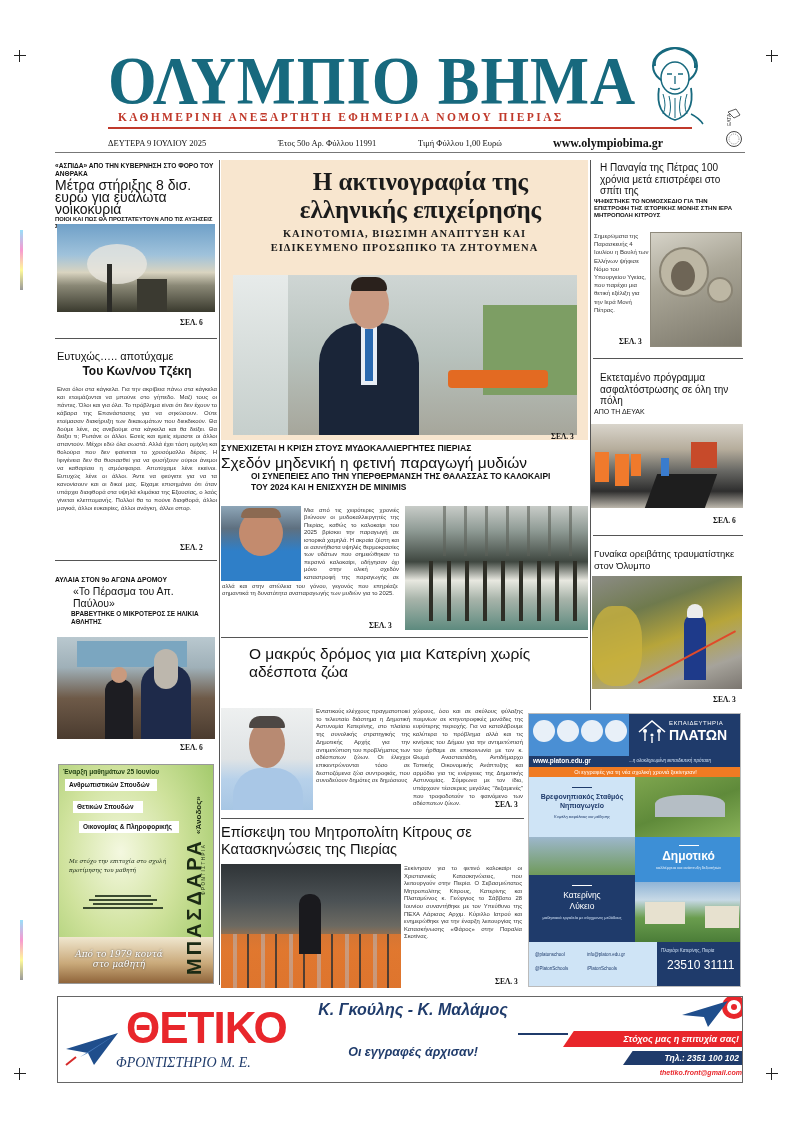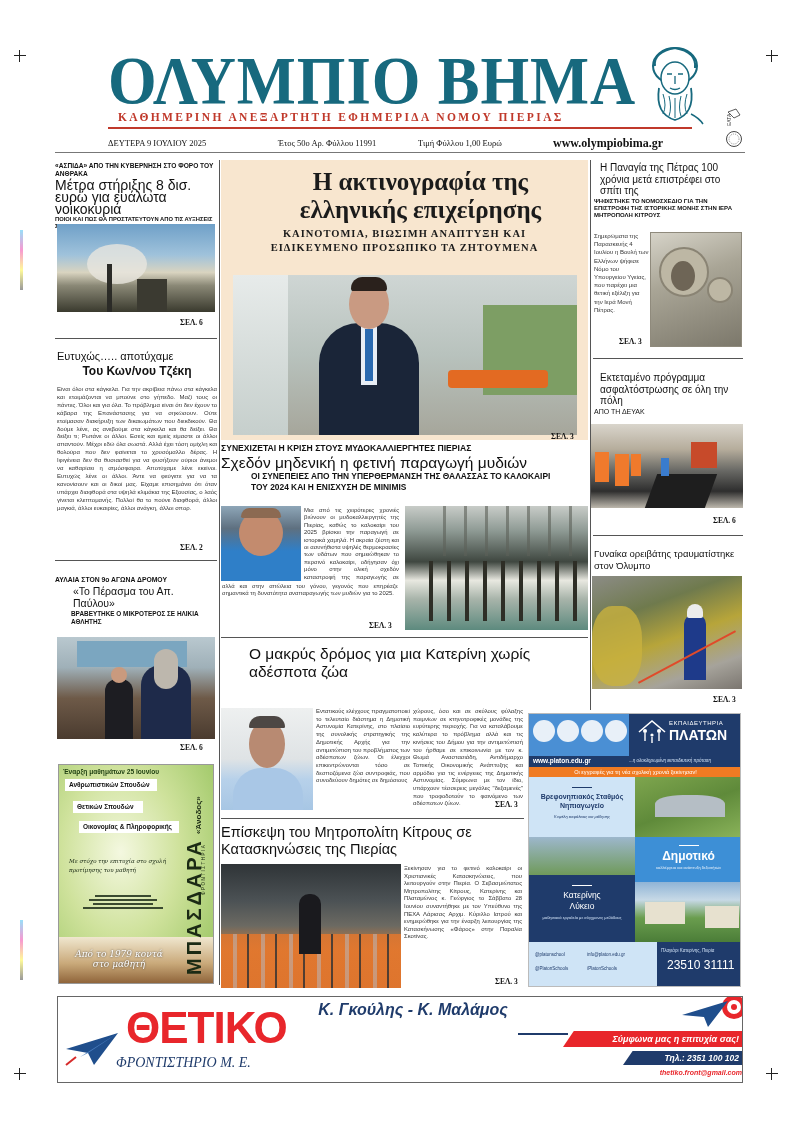--- a/index.html
+++ b/index.html
@@ -284,26 +284,27 @@
 
 <div class="abs thetiko">
   <svg class="abs" style="left:6px;top:34px;" width="56" height="36" viewBox="0 0 56 36">
     <path d="M2 18 L54 2 L30 34 L24 22 Z" fill="#1f4e8c"></path>
     <path d="M24 22 L54 2 L16 26 Z" fill="#4a7fc0"></path>
     <path d="M2 34 L12 26" stroke="#d62a2a" stroke-width="2"></path>
   </svg>
   <div class="abs" style="left:56px;top:8px;font-size:44px;font-weight:700;color:#e8262b;line-height:46px;letter-spacing:-1px;margin-left:12px;">ΘΕΤΙΚΟ</div>
   <div class="abs" style="left:58px;top:58px;font-family:'Liberation Serif',serif;font-style:italic;font-size:14px;color:#1f3b6b;">ΦΡΟΝΤΙΣΤΗΡΙΟ Μ. Ε.</div>
   <div class="abs" style="left:220px;top:4px;width:270px;text-align:center;font-style:italic;font-weight:700;font-size:16px;color:#1f3b6b;">Κ. Γκούλης - Κ. Μαλάμος</div>
+  <div class="abs" style="left:220px;top:48px;width:270px;text-align:center;font-style:italic;font-weight:700;font-size:12.5px;color:#1f3b6b;">Οι εγγραφές άρχισαν!</div>
   <div class="abs" style="left:460px;top:36px;width:50px;height:2px;background:#1f3b6b;"></div>
   <svg class="abs" style="left:620px;top:-2px;" width="66" height="34" viewBox="0 0 66 34">
     <circle cx="56" cy="12" r="12" fill="#e8262b"></circle>
       <circle cx="56" cy="12" r="7" fill="#fff"></circle>
       <circle cx="56" cy="12" r="3" fill="#e8262b"></circle>
     <path d="M4 20 L50 6 L30 32 L26 22 Z" fill="#1f4e8c"></path>
   </svg>
-  <div class="abs" style="left:505px;top:34px;width:180px;height:16px;background:#e8262b;clip-path:polygon(6% 0,100% 0,100% 100%,0 100%);color:#fff;font-style:italic;font-weight:700;font-size:9px;line-height:16px;text-align:right;padding-right:4px;">Σύμφωνα μας η επιτυχία σας!</div>
+  <div class="abs" style="left:505px;top:34px;width:180px;height:16px;background:#e8262b;clip-path:polygon(6% 0,100% 0,100% 100%,0 100%);color:#fff;font-style:italic;font-weight:700;font-size:9px;line-height:16px;text-align:right;padding-right:4px;">Στόχος μας η επιτυχία σας!</div>
   <div class="abs" style="left:565px;top:54px;width:120px;height:14px;background:#1f3b6b;clip-path:polygon(8% 0,100% 0,100% 100%,0 100%);color:#fff;font-style:italic;font-weight:700;font-size:8.5px;line-height:14px;text-align:right;padding-right:4px;">Τηλ.: 2351 100 102</div>
   <div class="abs" style="left:560px;top:72px;width:124px;text-align:right;font-style:italic;font-weight:700;font-size:7px;color:#e8262b;">thetiko.front@gmail.com</div>
 </div>
 
 <div class="abs" style="left:20px;top:230px;width:3px;height:60px;background:linear-gradient(180deg,#00aeef,#ec008c,#fff200,#000);opacity:0.4;"></div>
 <div class="abs" style="left:20px;top:920px;width:3px;height:60px;background:linear-gradient(180deg,#00aeef,#ec008c,#fff200,#000);opacity:0.4;"></div>
 
 </body></html>

